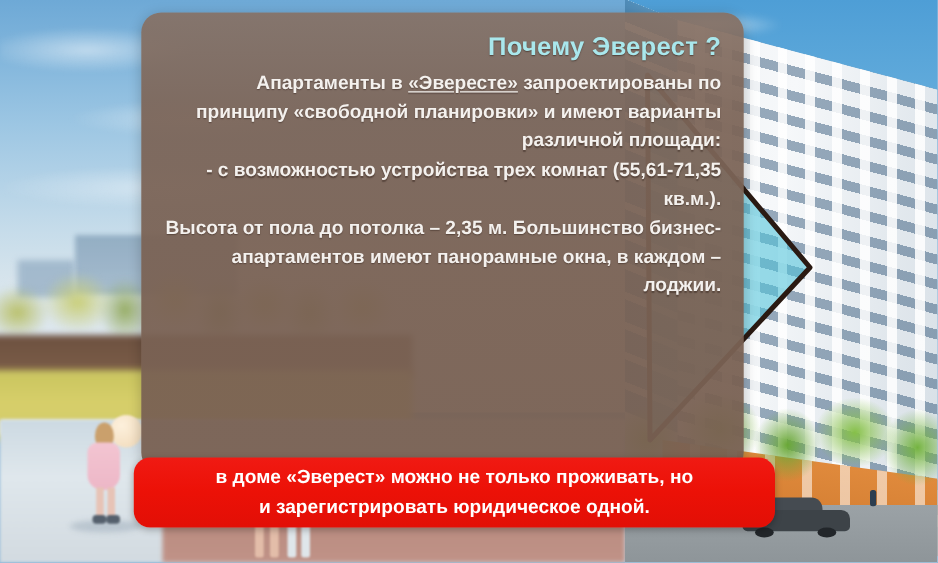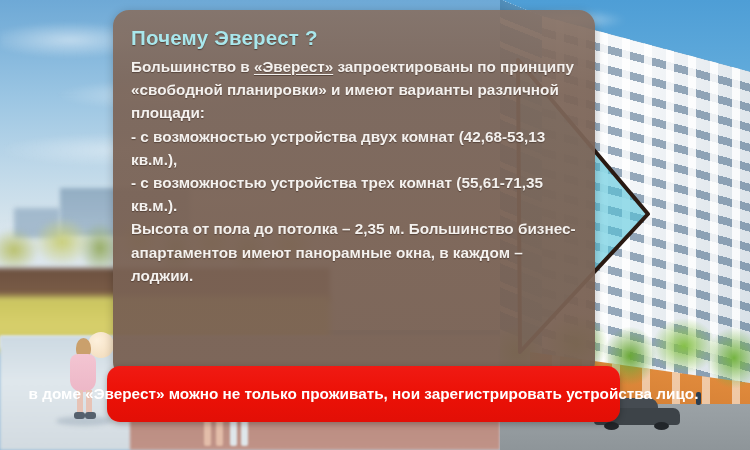--- a/index.html
+++ b/index.html
@@ -200,38 +200,39 @@
   .panel {
     position:absolute; left:113px; top:10px; width:482px; height:368px;
     background:linear-gradient(to bottom,
       rgba(134,113,101,.93) 0%,
       rgba(124,101,88,.94) 22%,
       rgba(122,98,84,.95) 60%,
       rgba(120,96,82,.95) 100%);
     border-radius:16px;
     padding:16px 18px 10px 18px;
     box-shadow:0 2px 10px rgba(0,0,0,.22);
+    text-align:right;
   }
   .panel-title {
     font-size:20.5px; font-weight:bold; color:#a9e7ec;
     letter-spacing:.2px; margin-bottom:5px;
     text-shadow:0 1px 1px rgba(40,25,18,.55);
   }
   .panel-body { font-size:15.3px; font-weight:bold; color:#f4f1ee; line-height:23.2px;
     text-shadow:0 1px 1px rgba(40,25,18,.45); }
   .panel-body p { margin:0; }
   .u { text-decoration:underline; text-underline-offset:2px; }
 
   
   .banner {
     position:absolute; left:107px; top:366px; width:513px; height:56px;
     background:linear-gradient(to bottom,#f01a13 0%,#ec1107 48%,#e20f06 100%);
     border-radius:13px;
     box-shadow:0 2px 6px rgba(0,0,0,.28);
-    display:flex; flex-direction:row; align-items:center; justify-content:center;
+    display:flex; flex-direction:column; align-items:center; justify-content:center;
     padding:3px 14px;
   }
   .banner-line {
     color:#ffffff; font-size:15.3px; font-weight:bold; line-height:24px;
     text-align:center; white-space:nowrap;
   }
 </style>
 </head>
 <body>
 
@@ -289,26 +290,25 @@
   </div>
 
   <svg class="tri-overlay" viewBox="0 0 250 450" preserveAspectRatio="none">
     <polygon points="18,60 148,214 20,352" fill="#4FC3D9" fill-opacity="0.58" stroke="#2a1a12" stroke-width="4" stroke-linejoin="round"></polygon>
   </svg>
 
   <div class="panel">
     <div class="panel-title">Почему Эверест ?</div>
 
     <div class="panel-body">
-      <p><span>Большинство в </span><span class="u">«Эверест»</span><span> запроектированы по принципу «свободной планировки» и имеют варианты различной площади:</span></p>
-
-      <p>- с возможностью устройства двух комнат (42,68-53,13 кв.м.),</p>
+      <p><span>Апартаменты в </span><span class="u">«Эвересте»</span><span> запроектированы по принципу «свободной планировки» и имеют варианты различной площади:</span></p>
+
       <p>- с возможностью устройства трех комнат (55,61-71,35 кв.м.).</p>
       <p>Высота от пола до потолка – 2,35 м. Большинство бизнес-апартаментов имеют панорамные окна, в каждом – лоджии.</p>
     </div>
   </div>
 
   <div class="banner">
     <div class="banner-line">в доме «Эверест»  можно не только проживать, но</div>
-    <div class="banner-line">и зарегистрировать устройства лицо.</div>
+    <div class="banner-line">и зарегистрировать юридическое одной.</div>
   </div>
 
 </div>
 
 </body></html>

